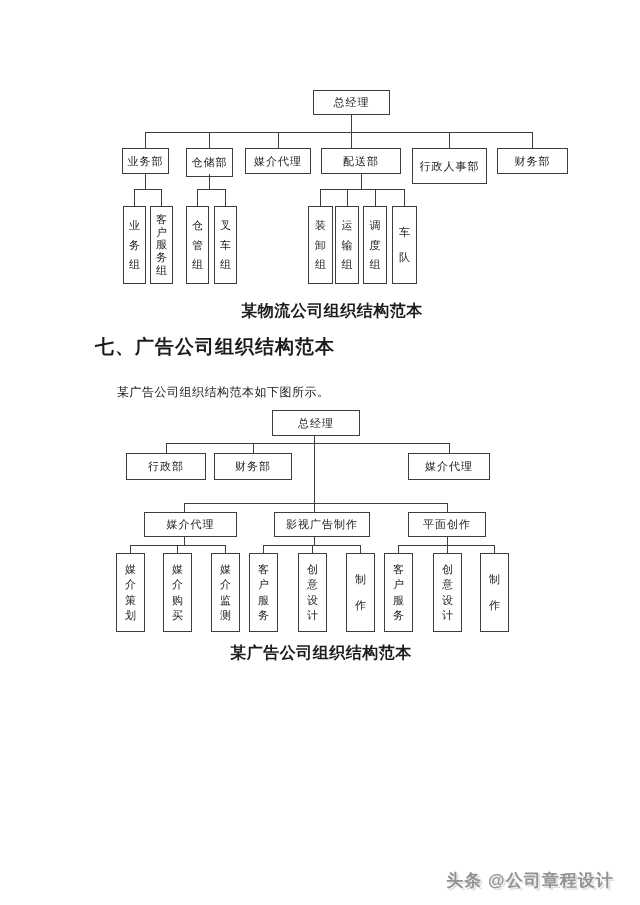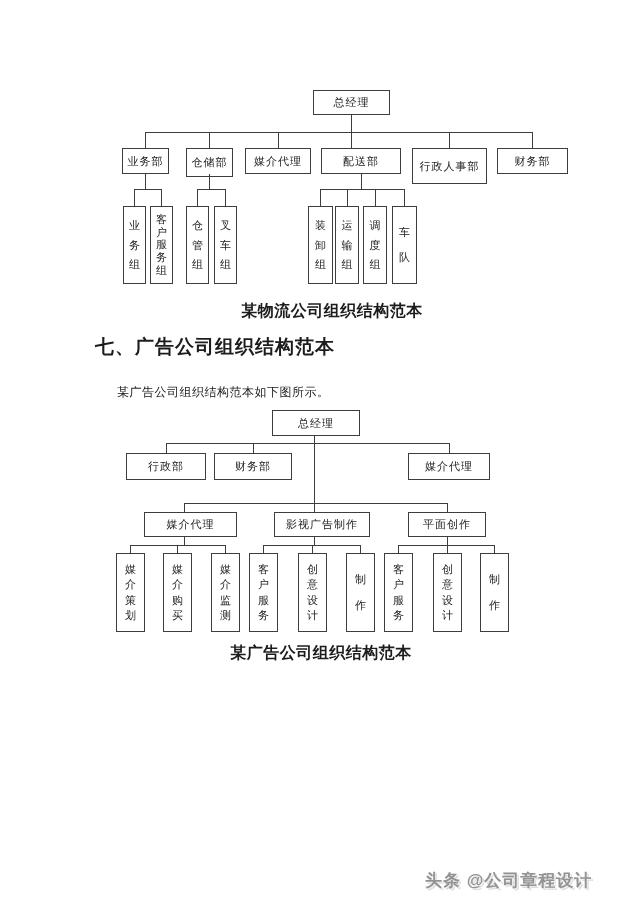--- a/index.html
+++ b/index.html
@@ -22,21 +22,21 @@
   .vl { position:absolute; background:#3d3d3d; width:1px; }
   .caption {
     position:absolute; font-weight:bold; font-size:16px; letter-spacing:0.5px;
     text-align:center; width:200px;
   }
   .heading { position:absolute; font-weight:bold; font-size:19px; letter-spacing:1px; }
   .intro { position:absolute; font-size:12px; letter-spacing:0.5px; }
   .watermark {
     position:absolute; font-family:"Liberation Sans","DejaVu Sans",sans-serif;
     font-weight:bold; font-size:17px; color:#939393; letter-spacing:1px;
-    text-shadow:1px 1px 0 #efefef, 2px 2px 0 #dcdcdc; text-align:left; width:210px;
+    text-shadow:1px 1px 0 #efefef, 2px 2px 0 #dcdcdc; text-align:center; width:210px;
   }
 </style>
 </head>
 <body>
 
 <div>
 
   <div class="box" style="left:313px;top:90px;width:77px;height:25px">总经理</div>
 
   <i class="vl" style="left:351px;top:115px;height:17px"></i>

